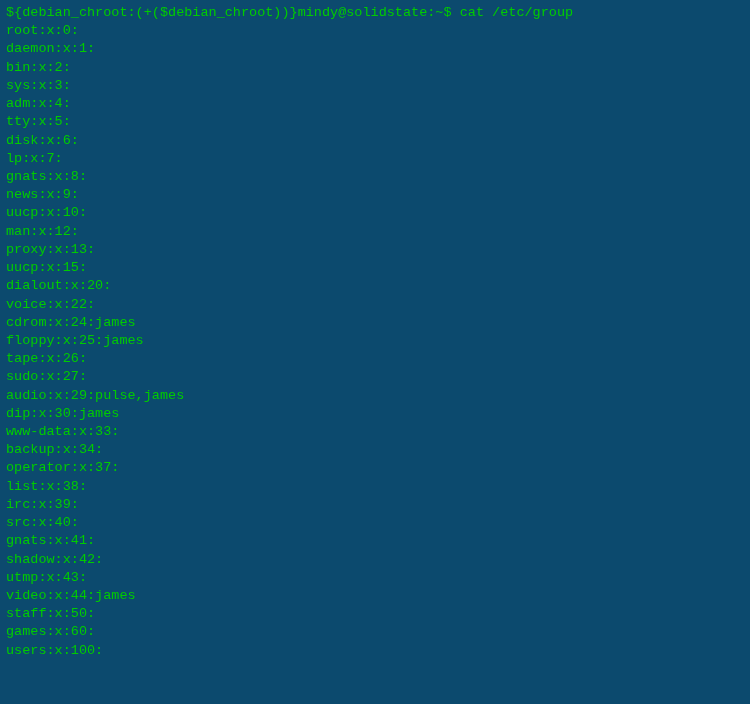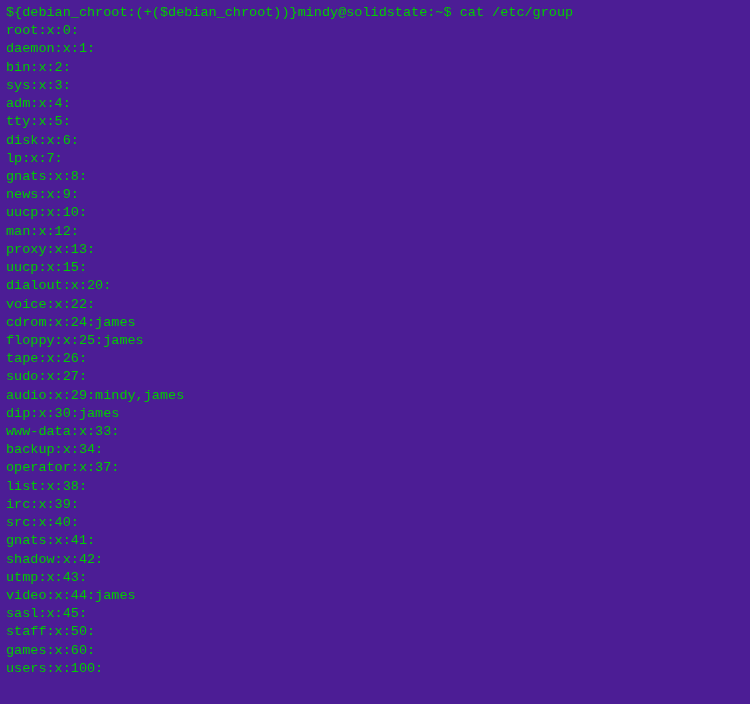--- a/index.html
+++ b/index.html
@@ -10,21 +10,21 @@
     body {
       background-color: #000000;
       width: 750px;
       height: 704px;
       overflow: hidden;
       font-family: 'Courier New', Courier, monospace;
       font-size: 13.5px;
       line-height: 1.35;
     }
     #terminal {
-      background-color: #4c1d95;
+      background-color: #0c4a6e;
       color: #00cc00;
       width: 750px;
       height: 704px;
       padding: 4px 6px;
       overflow: hidden;
     }
     .prompt-line {
       color: #00cc00;
     }
     .line {
@@ -51,30 +51,29 @@
       <div class="line">uucp:x:10:</div>
       <div class="line">man:x:12:</div>
       <div class="line">proxy:x:13:</div>
       <div class="line">uucp:x:15:</div>
       <div class="line">dialout:x:20:</div>
       <div class="line">voice:x:22:</div>
       <div class="line">cdrom:x:24:james</div>
       <div class="line">floppy:x:25:james</div>
       <div class="line">tape:x:26:</div>
       <div class="line">sudo:x:27:</div>
-      <div class="line">audio:x:29:mindy,james</div>
+      <div class="line">audio:x:29:pulse,james</div>
       <div class="line">dip:x:30:james</div>
       <div class="line">www-data:x:33:</div>
       <div class="line">backup:x:34:</div>
       <div class="line">operator:x:37:</div>
       <div class="line">list:x:38:</div>
       <div class="line">irc:x:39:</div>
       <div class="line">src:x:40:</div>
       <div class="line">gnats:x:41:</div>
       <div class="line">shadow:x:42:</div>
       <div class="line">utmp:x:43:</div>
       <div class="line">video:x:44:james</div>
-      <div class="line">sasl:x:45:</div>
       <div class="line">staff:x:50:</div>
       <div class="line">games:x:60:</div>
       <div class="line">users:x:100:</div>
     </div>
 </div>
 
 </body></html>

